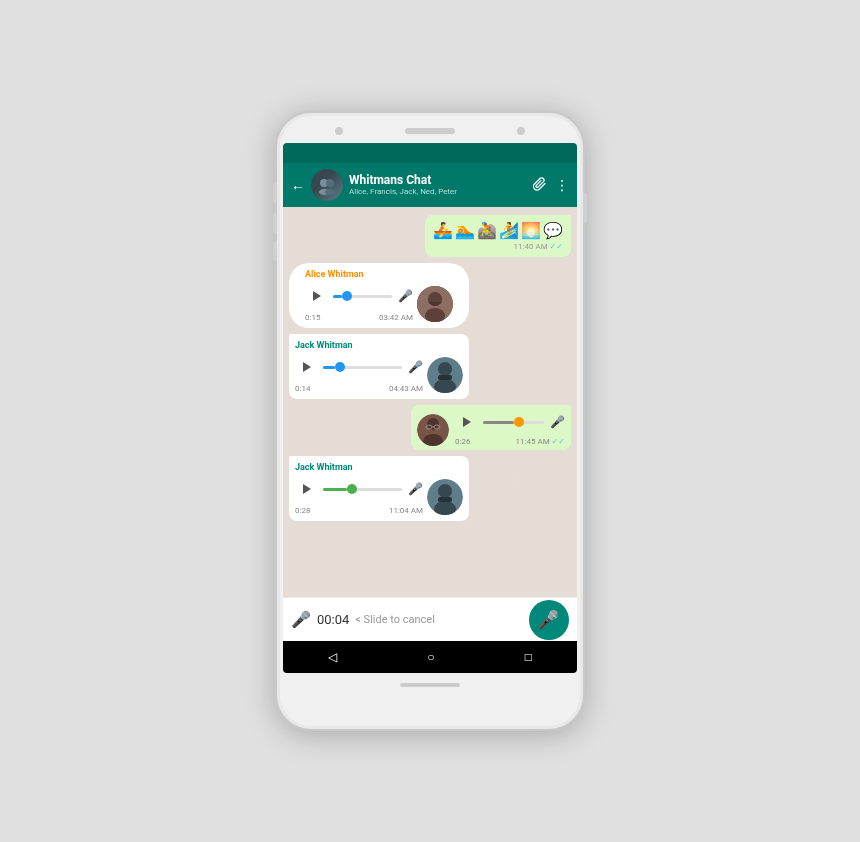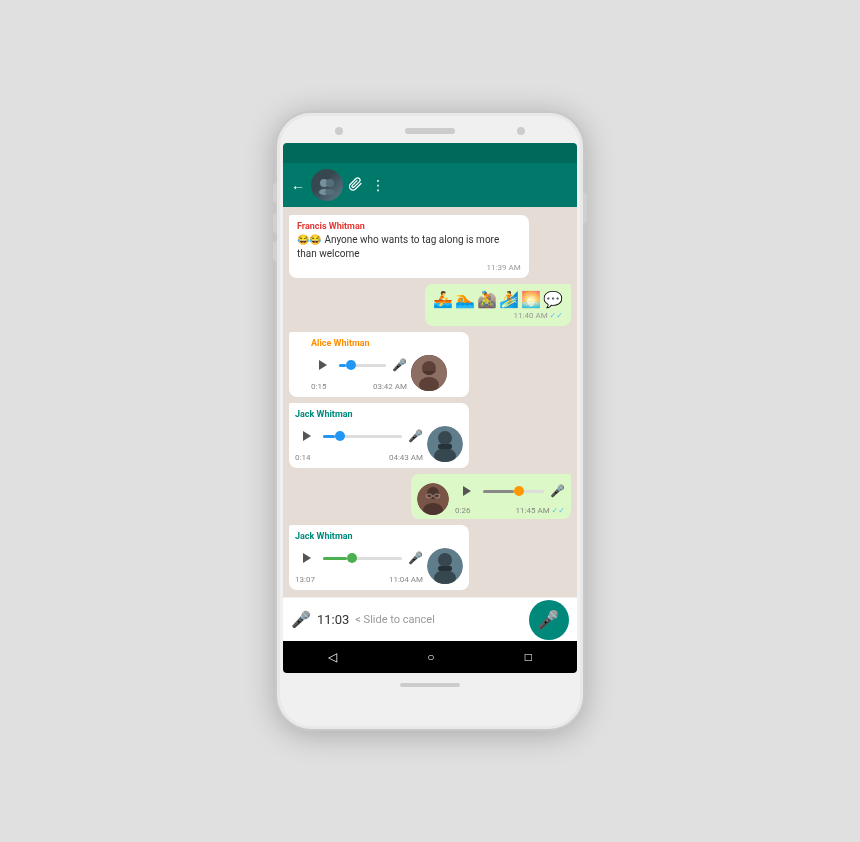--- a/index.html
+++ b/index.html
@@ -501,54 +501,53 @@
       <div class="header-avatar">
         <div class="header-avatar-img">
           <svg width="20" height="20" viewBox="0 0 20 20" fill="none">
             <circle cx="7" cy="8" r="4" fill="#78909c"></circle>
             <circle cx="13" cy="8" r="4" fill="#546e7a"></circle>
             <ellipse cx="7" cy="17" rx="5" ry="3" fill="#78909c"></ellipse>
             <ellipse cx="13" cy="17" rx="5" ry="3" fill="#546e7a"></ellipse>
           </svg>
         </div>
       </div>
+      <div class="header-info">
+        <div class="header-name">Whitmans Chat</div>
+        <div class="header-members">Alice, Francis, Jack, Ned, Peter</div>
+      </div>
       <div class="header-actions">
 
         <span>
           <svg width="14" height="14" viewBox="0 0 14 14" fill="white">
             <path d="M12 6.5L6.5 12a3.5 3.5 0 01-5-5l5.5-5.5a2.3 2.3 0 013.3 3.3L5 10a1.2 1.2 0 01-1.7-1.7L8 3.6" stroke="white" stroke-width="1.2" fill="none" stroke-linecap="round"></path>
           </svg>
         </span>
         <span class="header-icon">⋮</span>
       </div>
     </div>
 
     <div class="chat-area">
 
-      <div class="msg-bubble msg-received">
-        <div class="msg-sender-name" style="color: #e53935;">Francis Whitman</div>
-        <div class="msg-text">😂😂 Anyone who wants to tag along is more than welcome</div>
-        <div class="msg-time">11:39 AM</div>
-      </div>
 
       <div class="msg-bubble msg-sent">
         <div class="emoji-row">
           <span>🚣</span>
             <span>🏊</span>
             <span>🚵</span>
             <span>🏄</span>
             <span>🌅</span>
             <span>💬</span>
         </div>
         <div class="msg-time">
           11:40 AM <span class="checkmark-blue">✓✓</span>
         </div>
       </div>
 
-      <div class="msg-bubble msg-received" style="padding: 6px 22px; min-width: 180px;">
+      <div class="msg-bubble msg-received" style="padding: 6px 16px; min-width: 180px; border-radius: 20px;">
         <div class="msg-sender-name" style="color: #ff8f00;">Alice Whitman</div>
         <div class="audio-bubble-with-avatar">
           <div style="flex:1;">
             <div class="audio-bubble" style="padding: 4px 0;">
               <button class="play-btn">
                 <div class="play-triangle"></div>
               </button>
               <div class="audio-waveform">
                 <div class="waveform-track">
                   <div class="waveform-progress-blue"></div>
@@ -650,40 +649,40 @@
               </button>
               <div class="audio-waveform">
                 <div class="waveform-track">
                   <div class="waveform-progress-green"></div>
                   <div class="waveform-dot-green"></div>
                 </div>
               </div>
               <span class="mic-icon-small mic-icon-green">🎤</span>
             </div>
             <div class="audio-meta">
-              <span class="audio-duration">13:07</span>
+              <span class="audio-duration">0:28</span>
               <span class="audio-duration">11:04 AM</span>
             </div>
           </div>
           <div class="audio-avatar">
             <svg width="36" height="36" viewBox="0 0 36 36">
               <circle cx="18" cy="18" r="18" fill="#607d8b"></circle>
               <circle cx="18" cy="12" r="7" fill="#37474f"></circle>
               <ellipse cx="18" cy="30" rx="11" ry="8" fill="#37474f"></ellipse>
               <rect x="11" y="18" width="14" height="5" rx="2" fill="#263238"></rect>
             </svg>
           </div>
         </div>
       </div>
 
     </div>
 
     <div class="recording-bar">
       <span class="rec-mic-icon">🎤</span>
-      <span class="rec-timer">11:03</span>
+      <span class="rec-timer">00:04</span>
       <div class="rec-slide">
         <span>&lt; Slide to cancel</span>
       </div>
       <div class="rec-send-btn">
         <span class="rec-send-mic">🎤</span>
       </div>
     </div>
 
     <div class="phone-nav-bar">
       <span class="nav-icon">◁</span>

